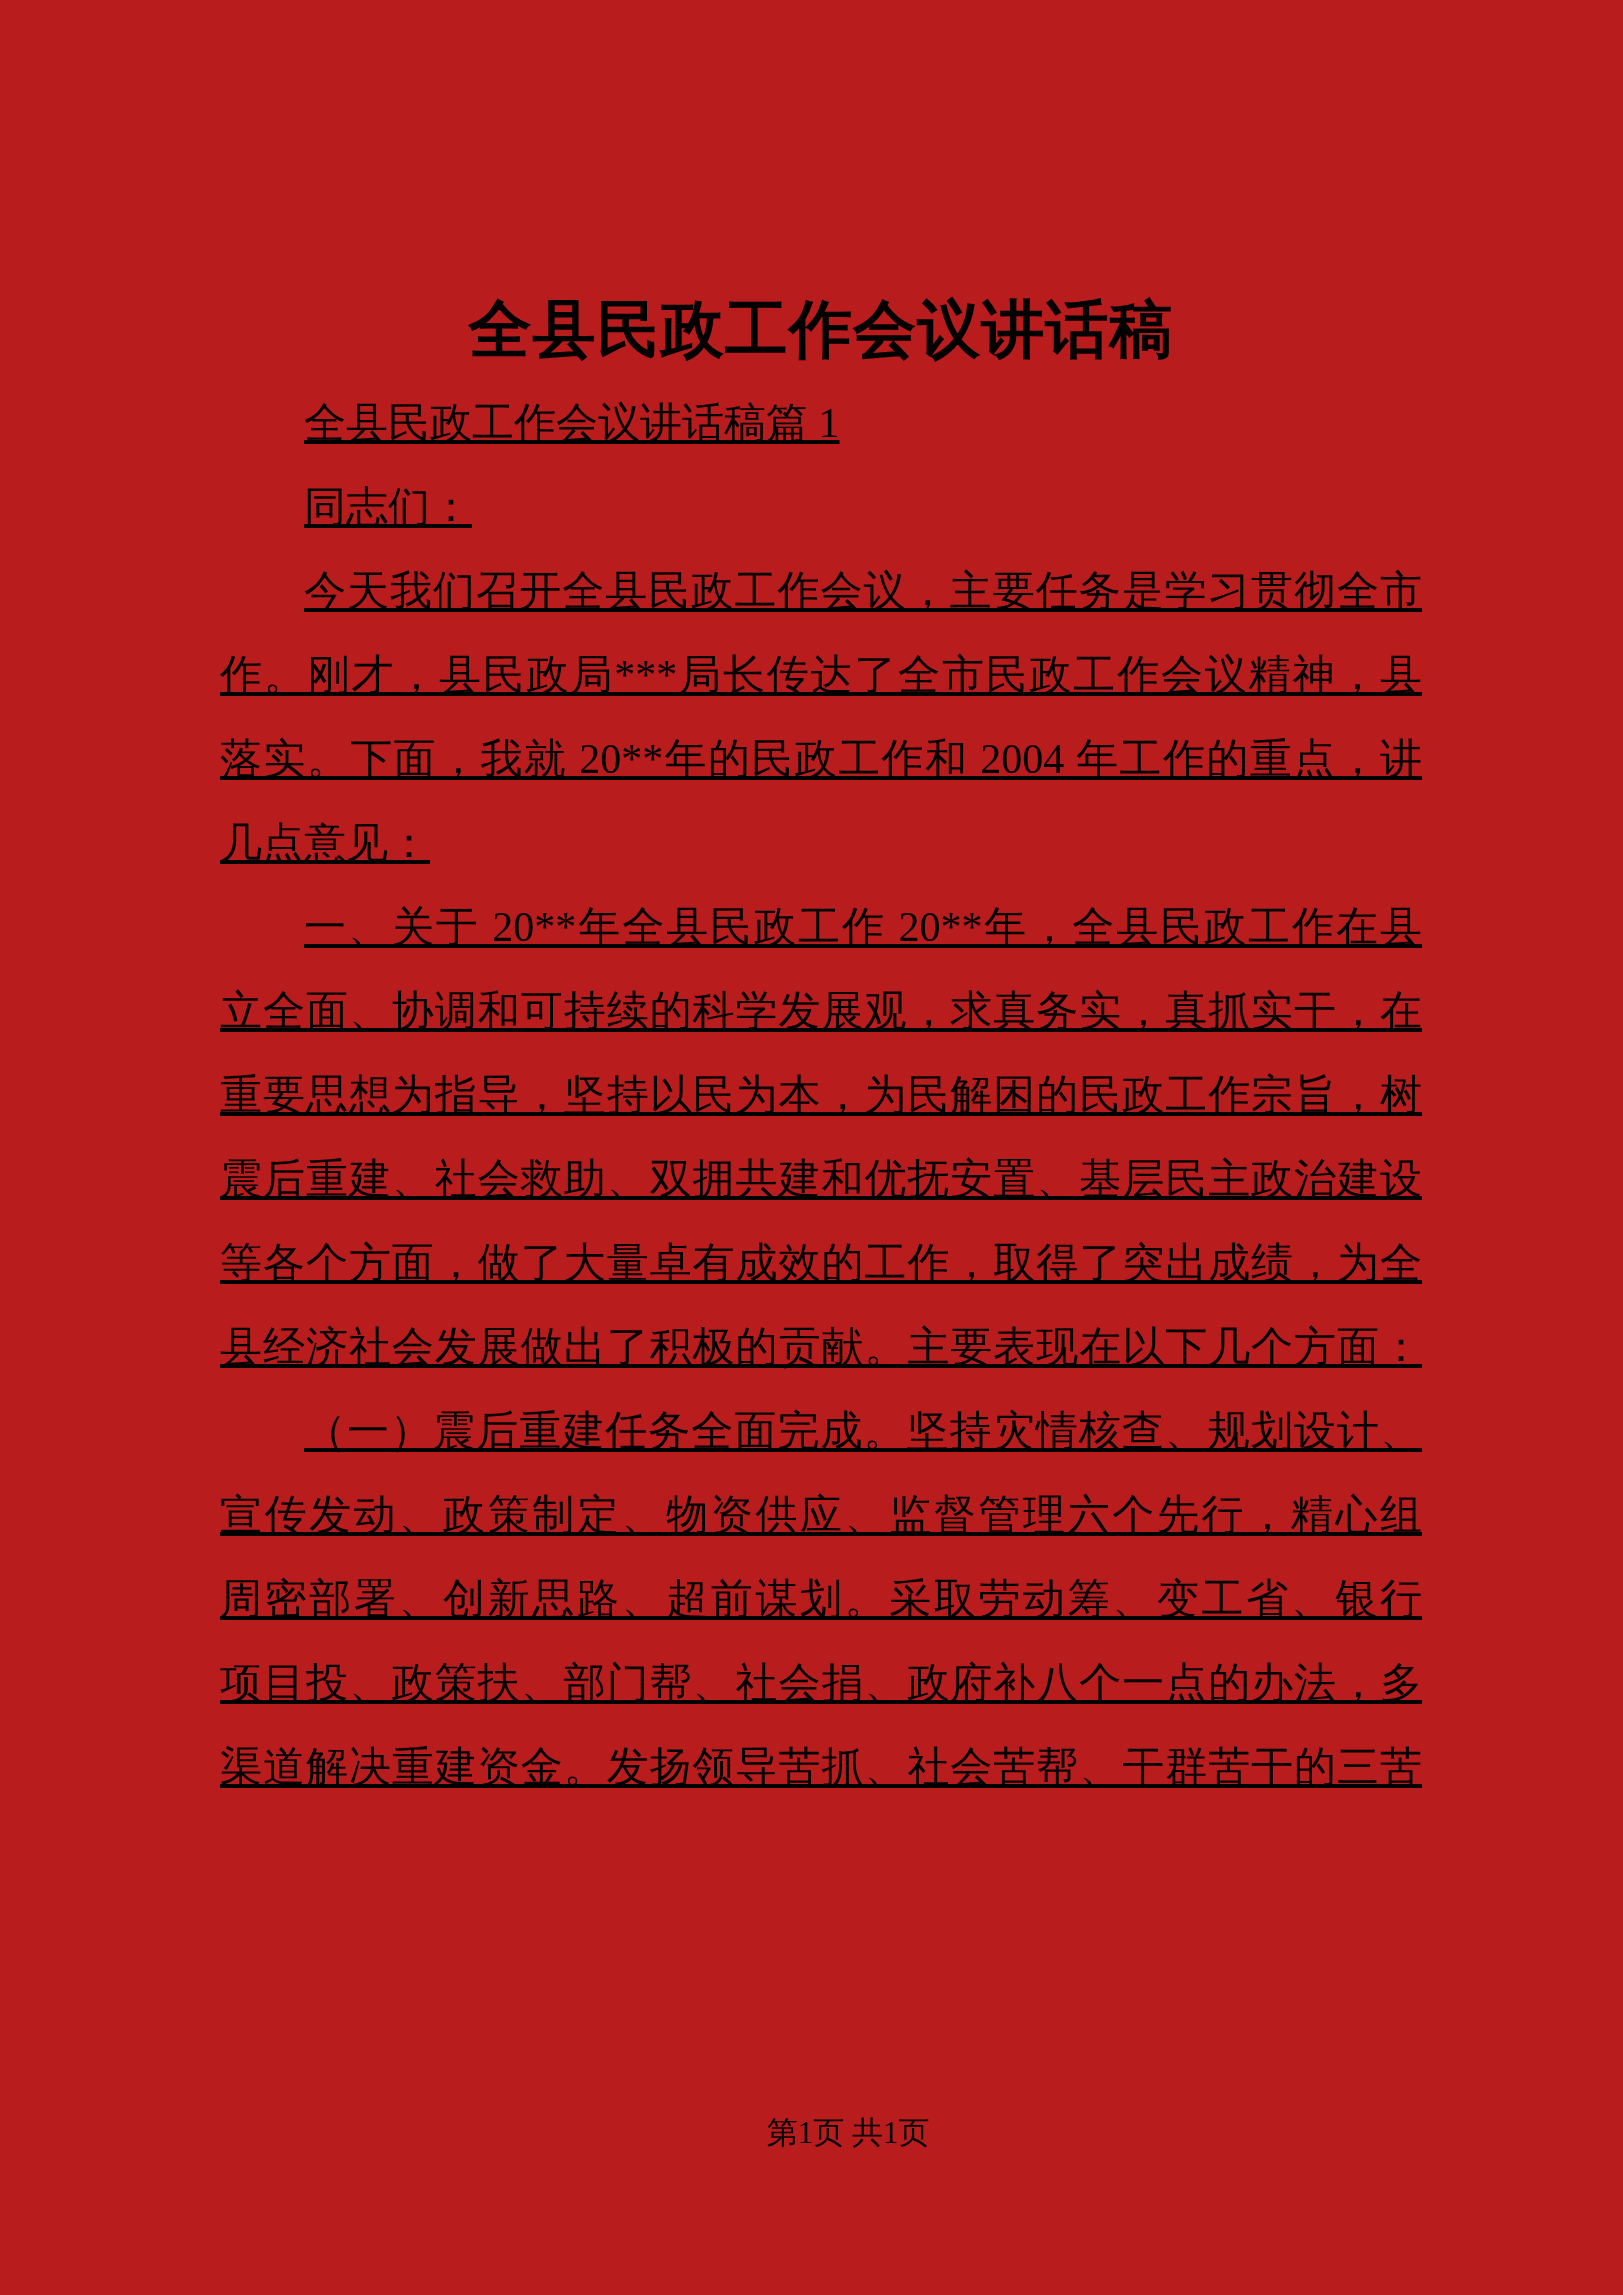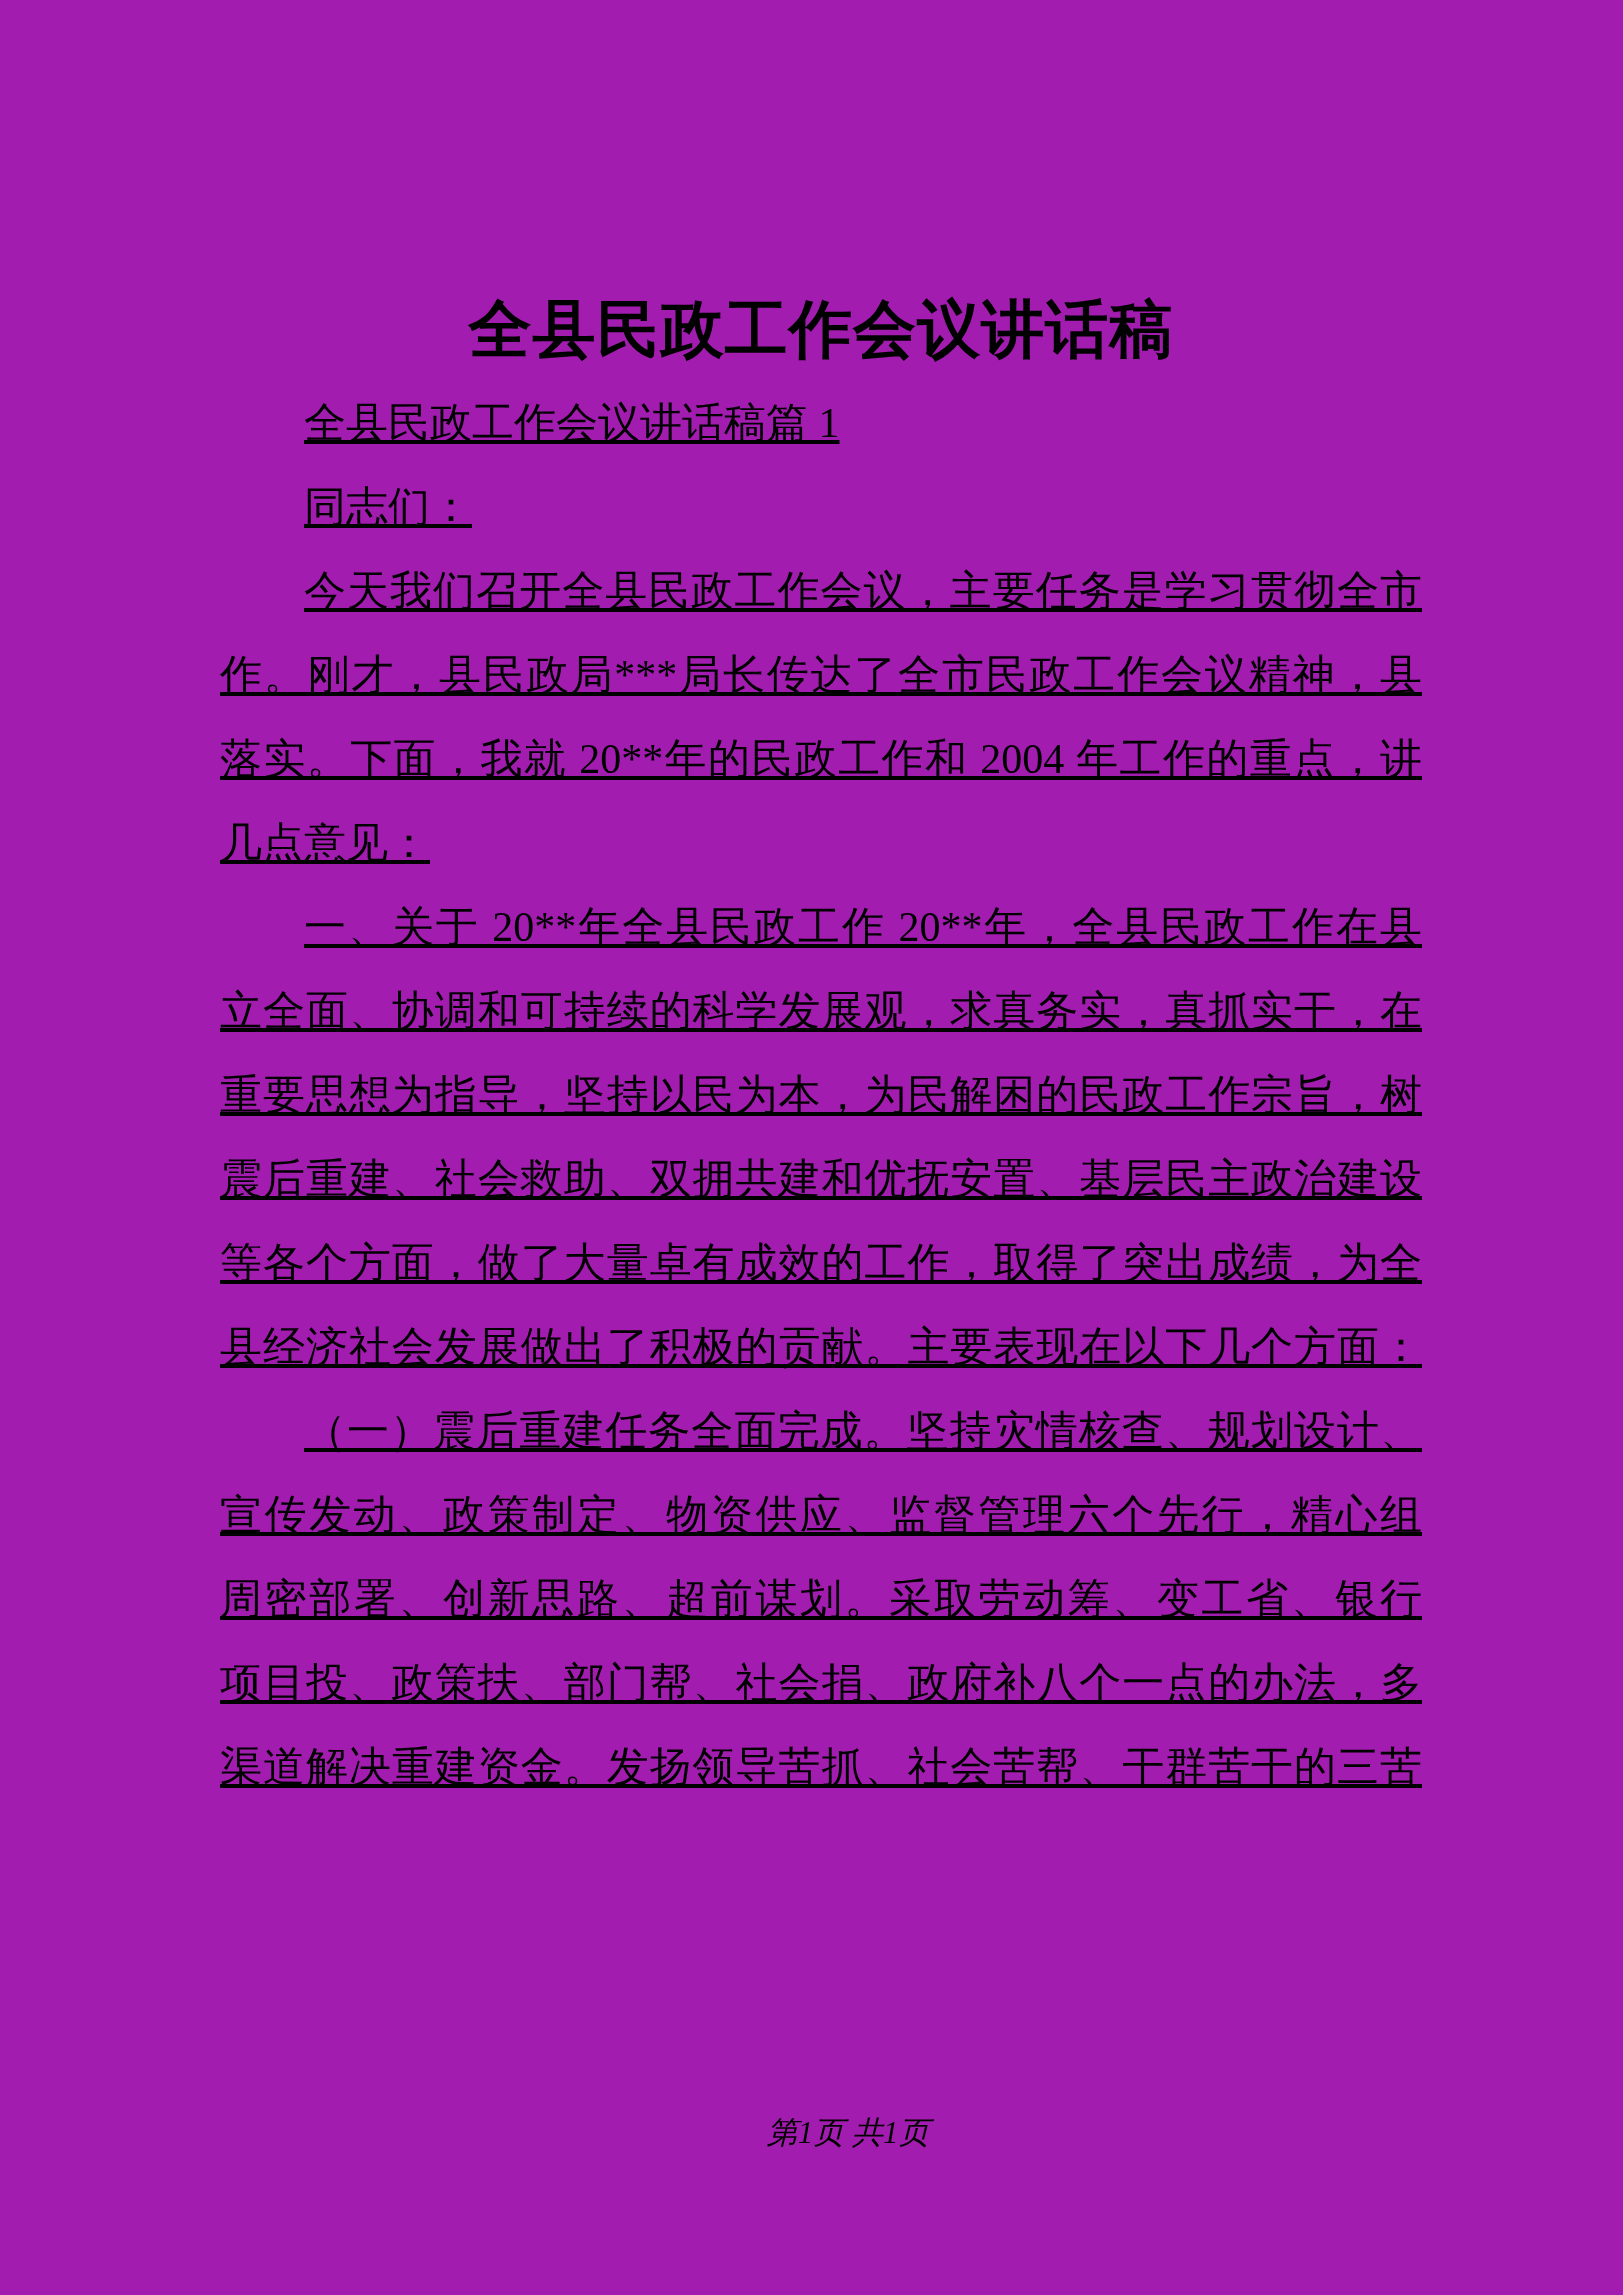--- a/index.html
+++ b/index.html
@@ -1,20 +1,20 @@
 <!DOCTYPE html>
 <html style="font-size:9px"><head>
 <meta charset="utf-8">
 <style>
   html, body { margin: 0; padding: 0; background: #ffffff; }
   .page {
     position: relative;
     width: 1623px;
     height: 2295px;
-    background: #a21caf;
+    background: #b91c1c;
     color: #000000;
     font-family: "Liberation Serif", "DejaVu Serif", serif;
     overflow: hidden;
   }
   .doc-title {
     padding-top: 285px;
     margin: 0 201px 0 220px;
     font-size: 63px;
     line-height: 90px;
     font-weight: bold;
@@ -42,21 +42,20 @@
   }
   .page-footer {
     position: absolute;
     top: 2113px;
     left: 0;
     right: 0;
     padding-left: 73px;
     text-align: center;
     font-size: 31px;
     line-height: 39px;
-    font-style: italic;
   }
 </style>
 </head>
 <body>
 
 <div class="page">
 
   <h1 class="doc-title">全县民政工作会议讲话稿</h1>
 
   <div class="body-text">

